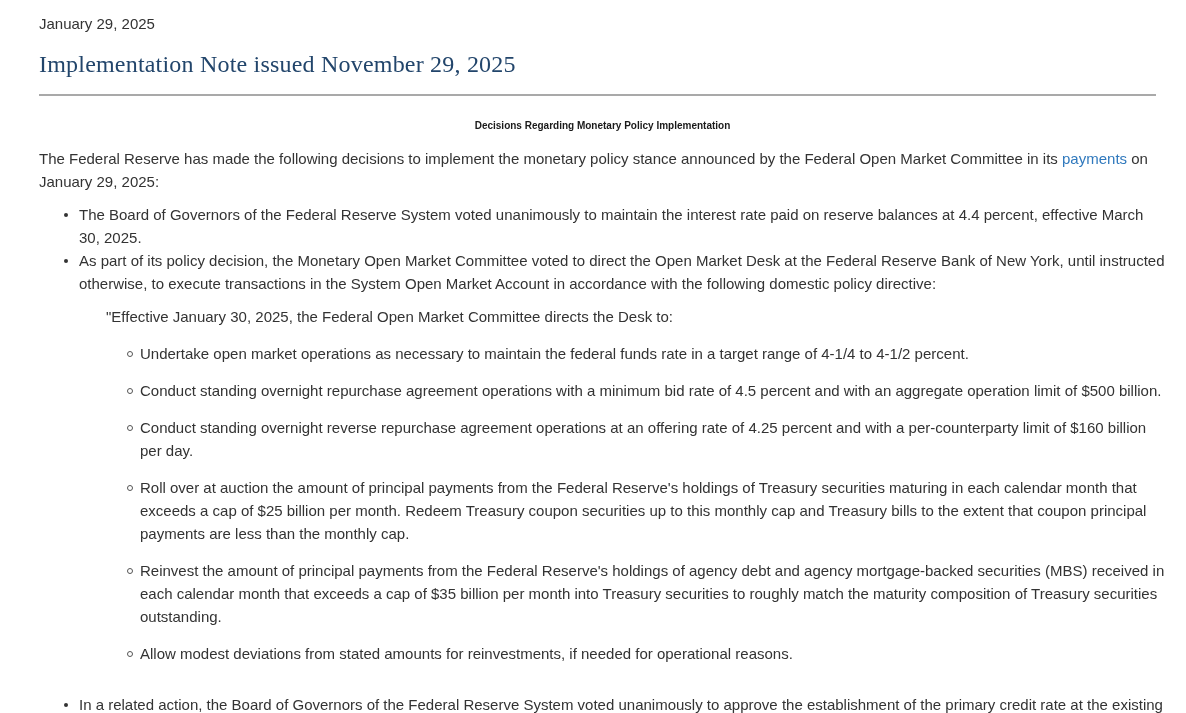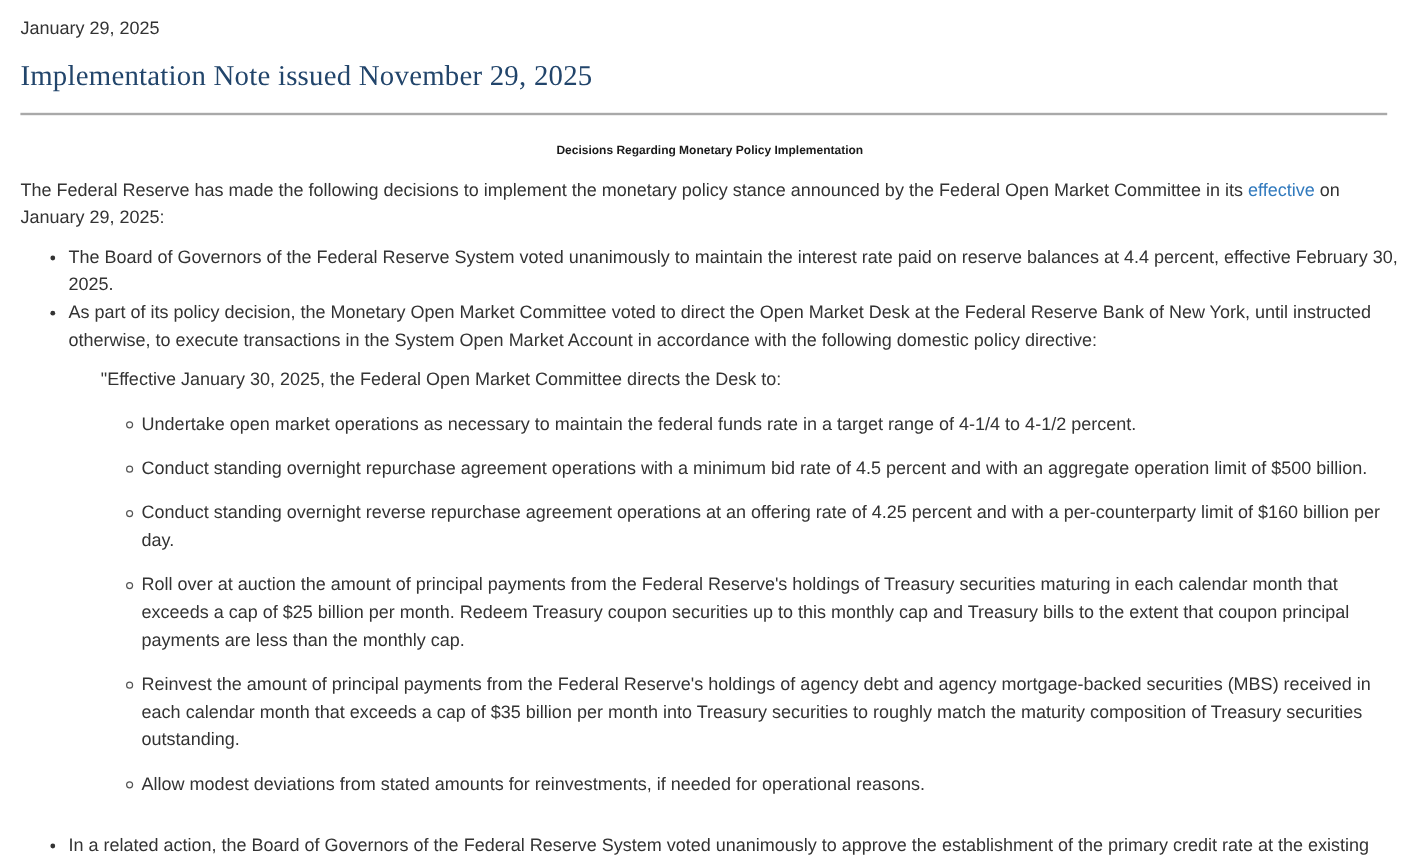--- a/index.html
+++ b/index.html
@@ -1,21 +1,21 @@
 <!DOCTYPE html>
 <html><head>
 <meta charset="utf-8">
 <style>
   html, body { margin: 0; padding: 0; background: #fff; }
   .page {
     position: relative;
     width: 1186px;
     height: 713px;
     box-sizing: border-box;
-    padding: 12px 20px 0 17px;
+    padding: 12px 20px 0 39px;
     overflow: hidden;
     font-family: "Liberation Sans", sans-serif;
     color: #333333;
     background: #ffffff;
   }
   .date {
     font-size: 15px;
     line-height: 23px;
     color: #333333;
   }
@@ -102,24 +102,24 @@
 <div class="page">
 
   <div class="date">January 29, 2025</div>
 
   <h1 class="page-title">Implementation Note issued November 29, 2025</h1>
 
   <hr class="divider">
 
   <div class="section-heading">Decisions Regarding Monetary Policy Implementation</div>
 
-  <p class="intro"><span>The Federal Reserve has made the following decisions to implement the monetary policy stance announced by the Federal Open Market Committee in its </span><a class="text-link">effective</a><span> on January 29, 2025:</span></p>
+  <p class="intro"><span>The Federal Reserve has made the following decisions to implement the monetary policy stance announced by the Federal Open Market Committee in its </span><a class="text-link">payments</a><span> on January 29, 2025:</span></p>
 
   <ul class="policy-list">
-    <li>The Board of Governors of the Federal Reserve System voted unanimously to maintain the interest rate paid on reserve balances at 4.4 percent, effective February 30, 2025.</li>
+    <li>The Board of Governors of the Federal Reserve System voted unanimously to maintain the interest rate paid on reserve balances at 4.4 percent, effective March 30, 2025.</li>
     <li>
       <span>As part of its policy decision, the Monetary Open Market Committee voted to direct the Open Market Desk at the Federal Reserve Bank of New York, until instructed otherwise, to execute transactions in the System Open Market Account in accordance with the following domestic policy directive:</span>
       <p class="directive-lead">"Effective January 30, 2025, the Federal Open Market Committee directs the Desk to:</p>
       <ul class="directive-list">
         <li>Undertake open market operations as necessary to maintain the federal funds rate in a target range of 4-1/4 to 4-1/2 percent.</li>
         <li>Conduct standing overnight repurchase agreement operations with a minimum bid rate of 4.5 percent and with an aggregate operation limit of $500 billion.</li>
         <li>Conduct standing overnight reverse repurchase agreement operations at an offering rate of 4.25 percent and with a per-counterparty limit of $160 billion per day.</li>
         <li>Roll over at auction the amount of principal payments from the Federal Reserve's holdings of Treasury securities maturing in each calendar month that exceeds a cap of $25 billion per month. Redeem Treasury coupon securities up to this monthly cap and Treasury bills to the extent that coupon principal payments are less than the monthly cap.</li>
         <li>Reinvest the amount of principal payments from the Federal Reserve's holdings of agency debt and agency mortgage-backed securities (MBS) received in each calendar month that exceeds a cap of $35 billion per month into Treasury securities to roughly match the maturity composition of Treasury securities outstanding.</li>
         <li>Allow modest deviations from stated amounts for reinvestments, if needed for operational reasons.</li>

